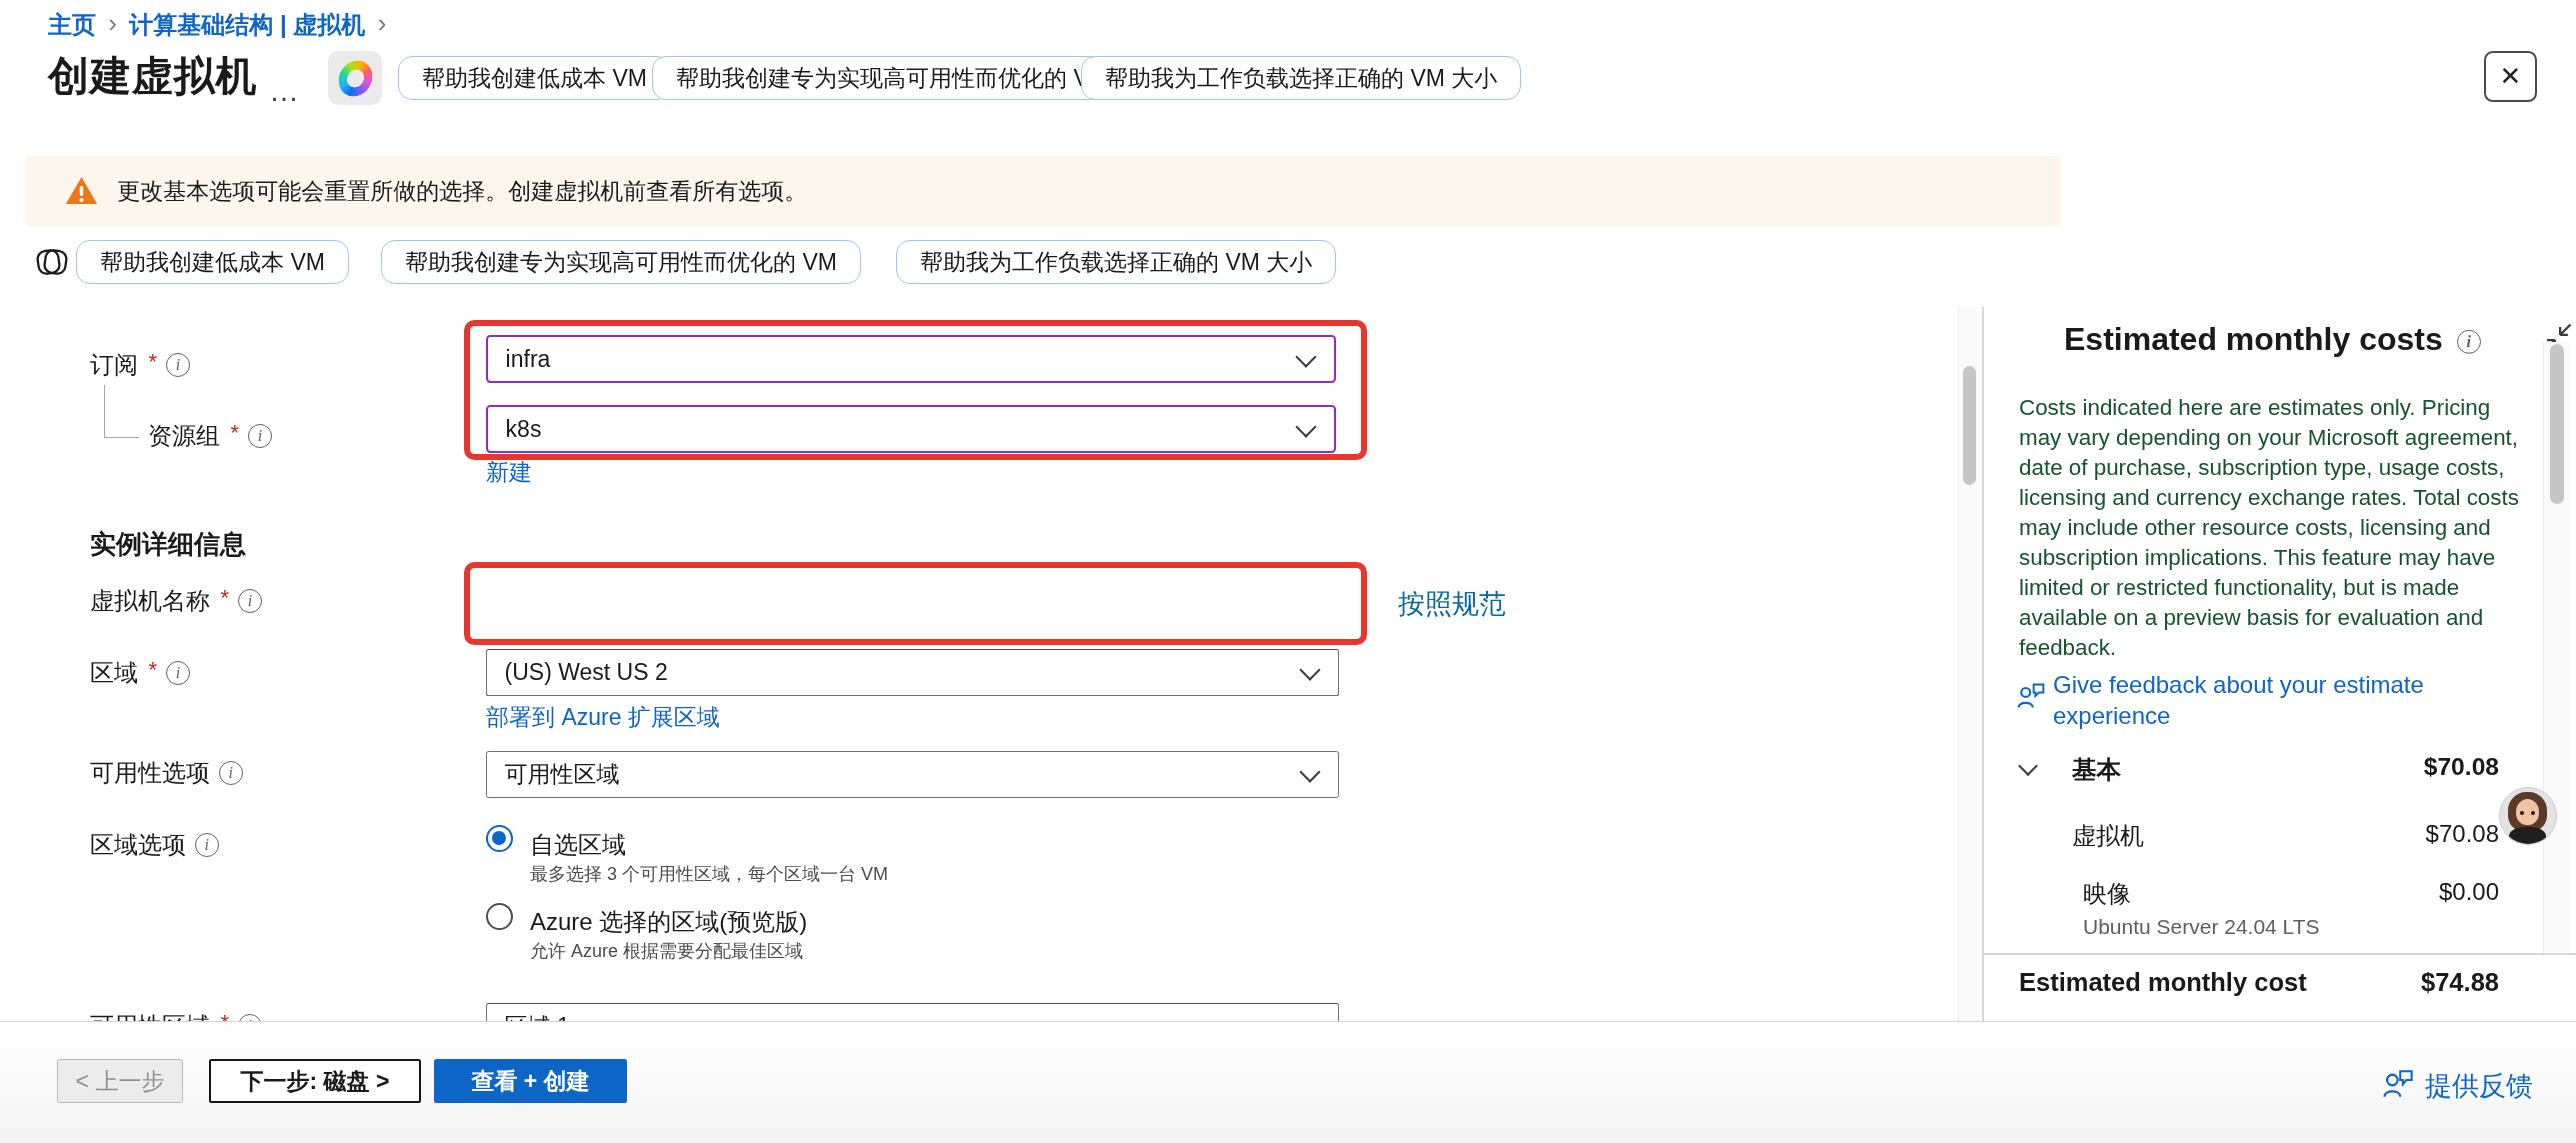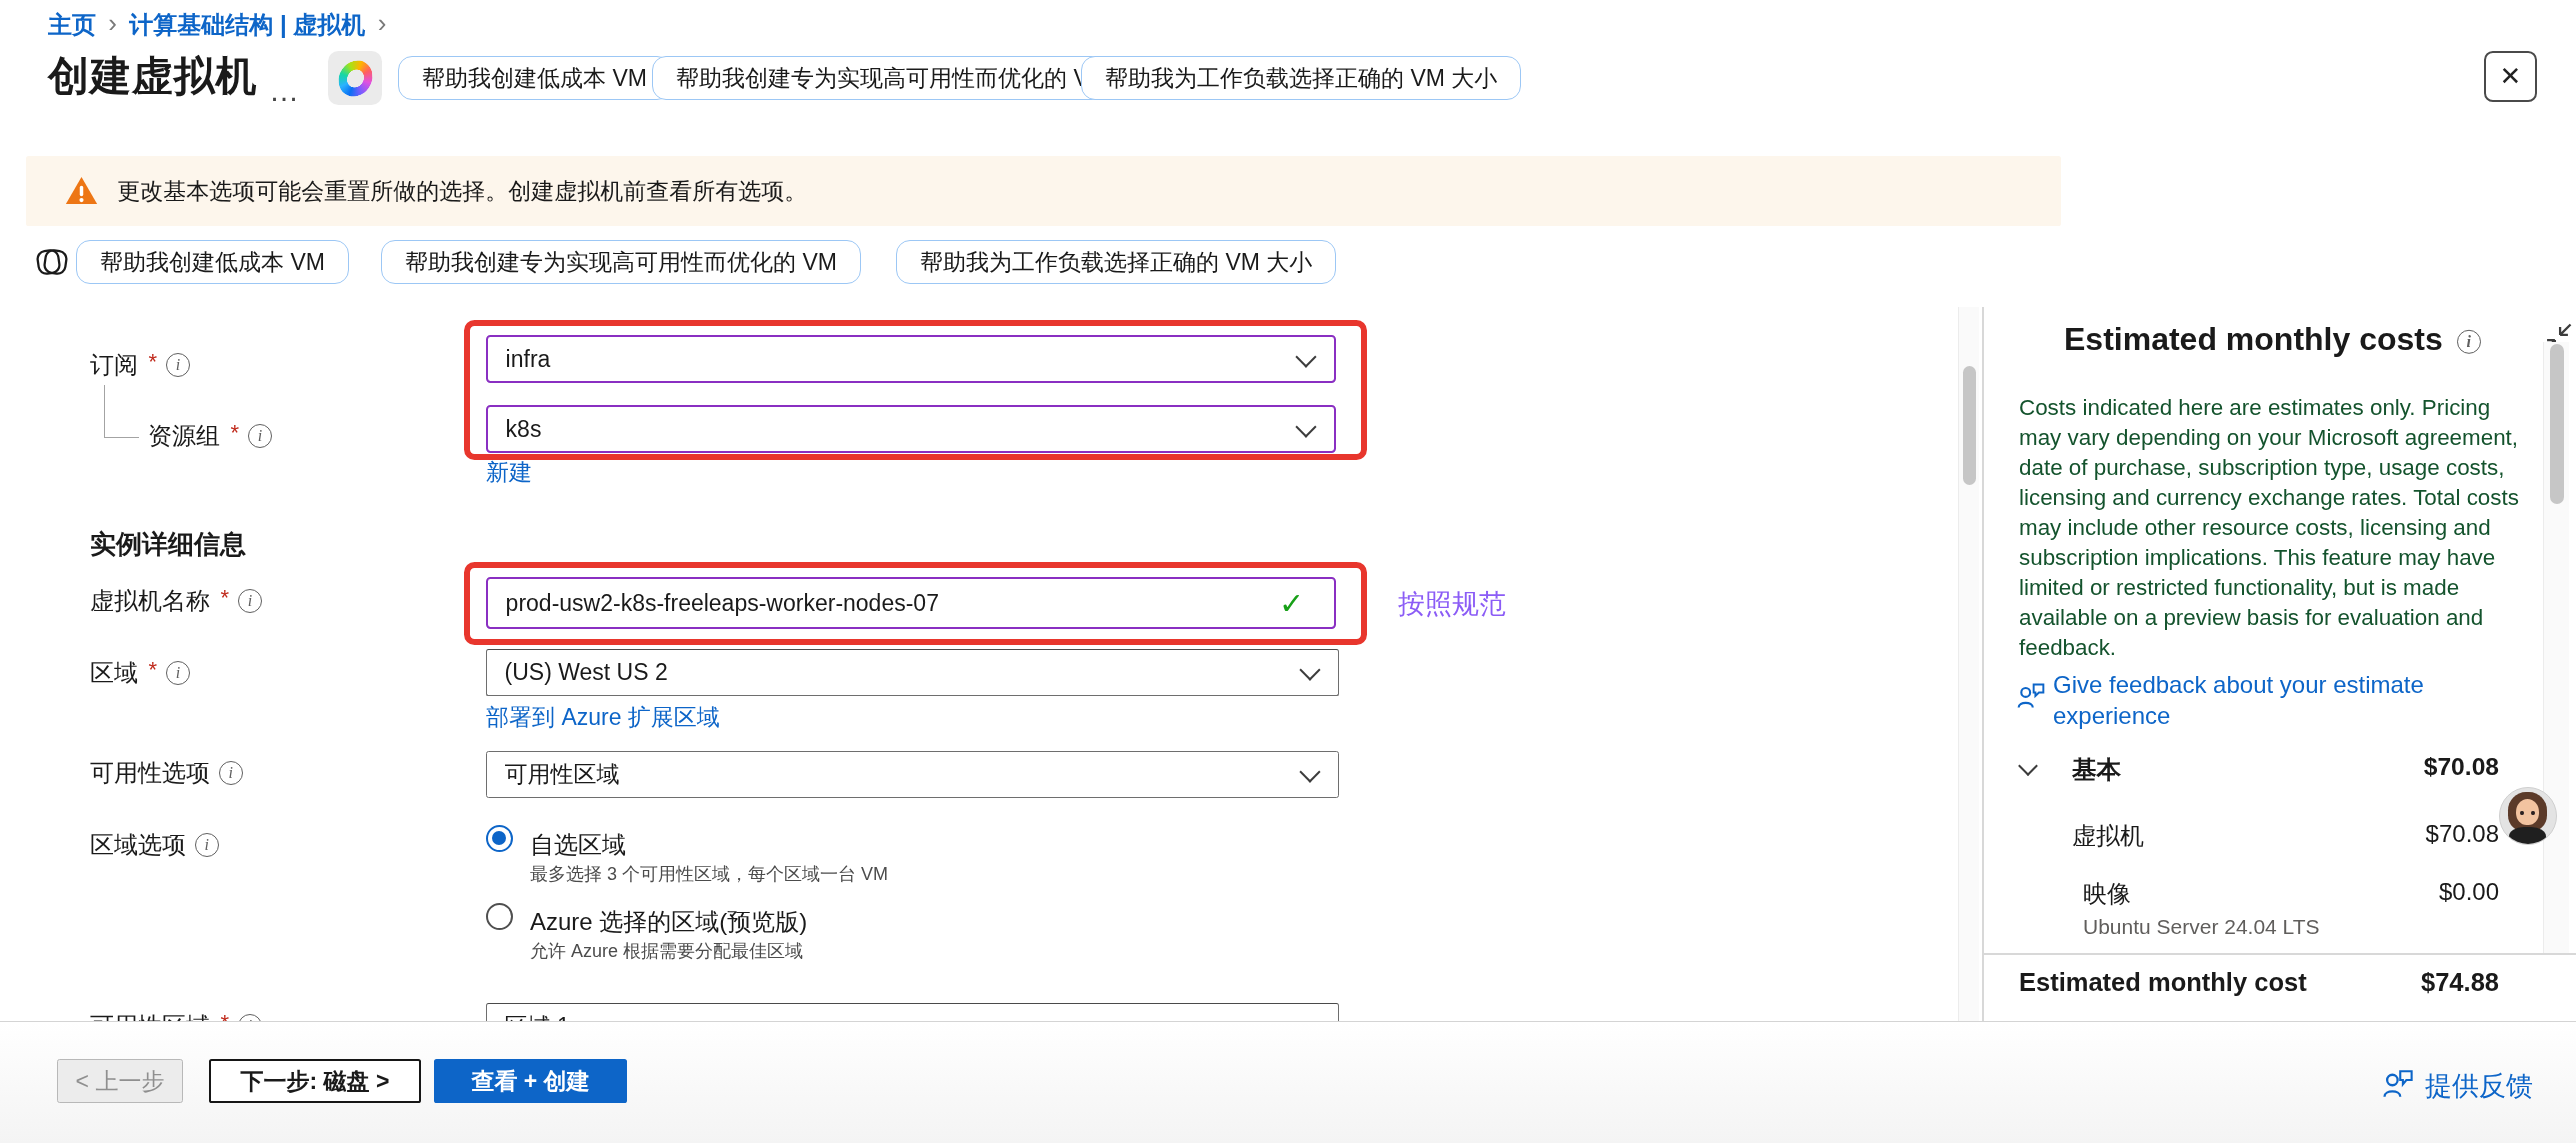--- a/index.html
+++ b/index.html
@@ -53,21 +53,21 @@
   .dd.purple { border:2.6px solid #8a2fc2; border-radius:4.4px; }
   .dd .val { flex:1 1 auto; overflow:hidden; white-space:nowrap; }
   .chev { width:15px; height:15px; border-right:2.3px solid #3c3c3c; border-bottom:2.3px solid #3c3c3c;
     transform:rotate(45deg) translateY(-3.5px); flex:0 0 auto; margin-right:5.3px; }
   .check { color:#18a018; font-size:30px; font-weight:700; margin-right:12.3px; }
 
   .link { position:absolute; color:#0d65c8; font-size:23px; text-decoration:none; cursor:pointer; white-space:nowrap; }
 
   
   .redbox { position:absolute; border:6.1px solid #e8362d; border-radius:10.5px; pointer-events:none; }
-  .rednote { position:absolute; color:#8b5cf6; font-size:27px; font-weight:500; }
+  .rednote { position:absolute; color:#0369a1; font-size:27px; font-weight:500; }
 
   
   .radio { position:absolute; width:27px; height:27px; border-radius:50%; background:#fff; cursor:pointer; }
   .radio.sel { border:2.3px solid #0d65c8; }
   .radio.sel::after { content:""; position:absolute; left:4.4px; top:4.4px; width:14px; height:14px; border-radius:50%; background:#0d65c8; }
   .radio.unsel { border:2.3px solid #4f4f4f; }
   .ropt { position:absolute; font-size:24px; }
   .rdesc { position:absolute; font-size:18px; color:#4c4c4c; }
 
   
@@ -178,24 +178,20 @@
 
   <div class="section-h" style="top:527px;left:90px;">实例详细信息</div>
 
   <div class="lbl" style="top:585px;left:90px;">
     <span>虚拟机名称</span>
       <span class="req">*</span>
     <span class="info">
         <span>i</span>
       </span>
   </div>
-  <div class="dd purple" style="top:577px;left:486px;width:850px;height:52px;cursor:text;">
-    <span class="val">prod-usw2-k8s-freeleaps-worker-nodes-07</span>
-    <span class="check">✓</span>
-  </div>
   <div class="redbox" style="top:562px;left:464px;width:903px;height:83px;"></div>
   <div class="rednote" style="top:586px;left:1398px;">按照规范</div>
 
   <div class="lbl" style="top:657px;left:90px;">
     <span>区域</span>
       <span class="req">*</span>
     <span class="info">
         <span>i</span>
       </span>
   </div>

